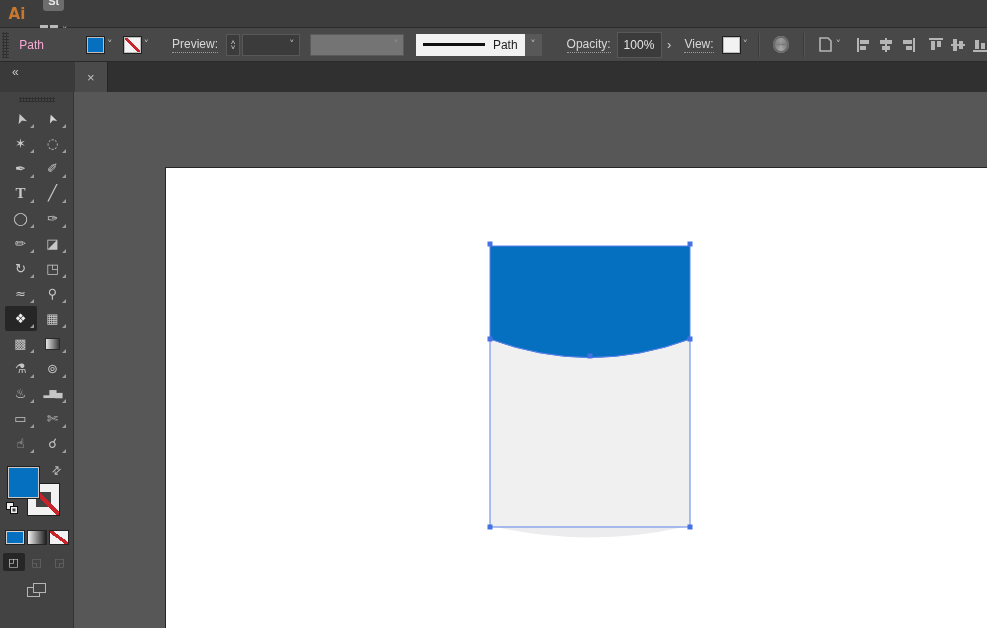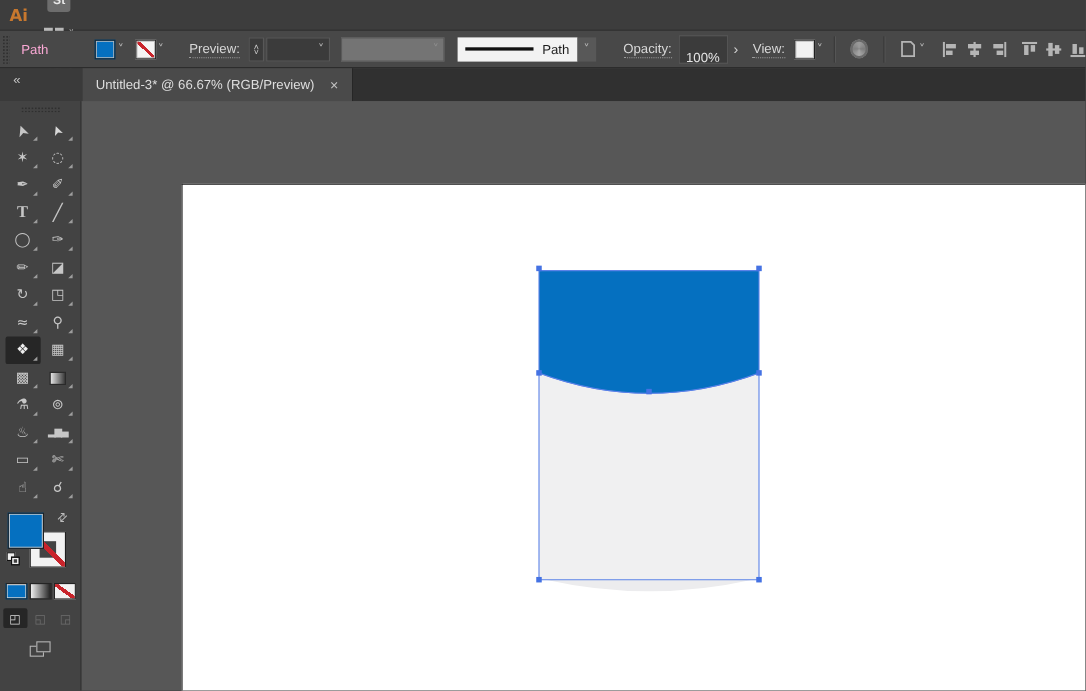--- a/index.html
+++ b/index.html
@@ -40,21 +40,21 @@
     align-items:center;justify-content:flex-end;padding:0 4px;}
   .dd-disabled{height:22px;background:#747474;border:1px solid #5a5a5a;display:flex;
     align-items:center;justify-content:flex-end;padding:0 4px;}
   .dd-disabled .chev{color:#8f8f8f;}
   .brush-dd{height:22px;background:#f2f2f2;display:flex;align-items:center;color:#1c1c1c;
     padding:0 7px;gap:8px;}
   .brush-line{width:62px;height:3px;background:#111;}
   .chev-btn{width:17px;height:22px;background:#585858;display:flex;align-items:center;
     justify-content:center;}
   .field-dark{height:22px;background:#3b3b3b;border:1px solid #585858;color:#e4e4e4;
-    display:flex;padding:12px 6px;}
+    display:flex;align-items:center;padding:12px 6px;}
   .arrow-btn{width:16px;height:22px;display:flex;align-items:center;justify-content:center;
     color:#cfcfcf;font-size:13px;}
   .sep{width:1px;height:24px;background:#3a3a3a;margin:0 8px;box-shadow:1px 0 0 #555;}
   .wheel{width:17px;height:17px;border-radius:50%;
     background:conic-gradient(#9b9b9b,#7c7c7c,#a8a8a8,#808080,#9b9b9b);
     box-shadow:inset 0 0 0 2px #6a6a6a;margin:0 6px;}
   .align-to{display:flex;align-items:center;gap:2px;margin:0 6px;}
   .align-group{display:flex;align-items:center;gap:8px;margin-left:10px;}
   .align-group svg{display:block;}
   
@@ -246,21 +246,20 @@
           <rect x="8" y="5" width="4" height="6" fill="#b5b5b5"></rect>
       </svg>
     </div>
   </div>
 
   <div class="tabbar" data-name="document-tab-bar">
     <div class="tab-left" data-name="toolbar-header">
       <span class="collapse" data-name="collapse-panel-button">«</span>
     </div>
     <div class="doc-tab" data-name="document-tab">
-      <span data-name="document-tab-title">Untitled-3* @ 66.67% (RGB/Preview)</span>
       <span class="tab-close" data-name="close-icon">×</span>
     </div>
   </div>
 
   <div class="content" data-name="workspace">
 
     <div class="pasteboard" data-name="pasteboard">
       <div class="artboard" data-name="artboard"></div>
     </div>
 

